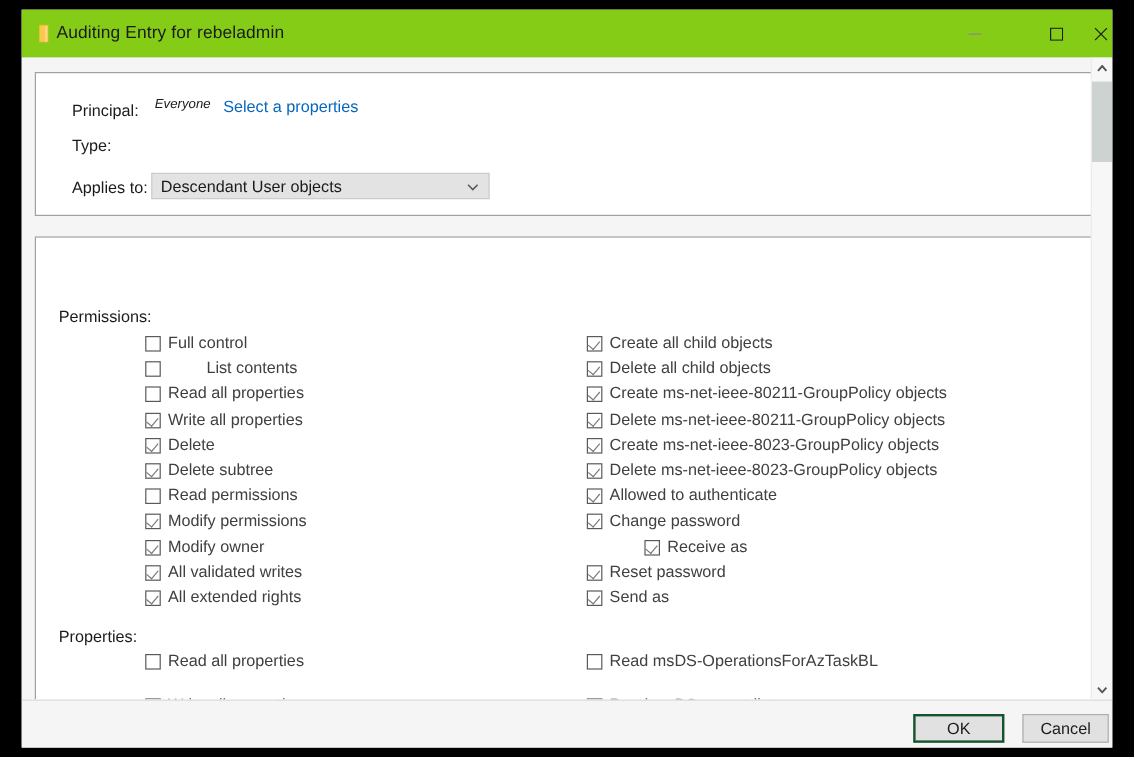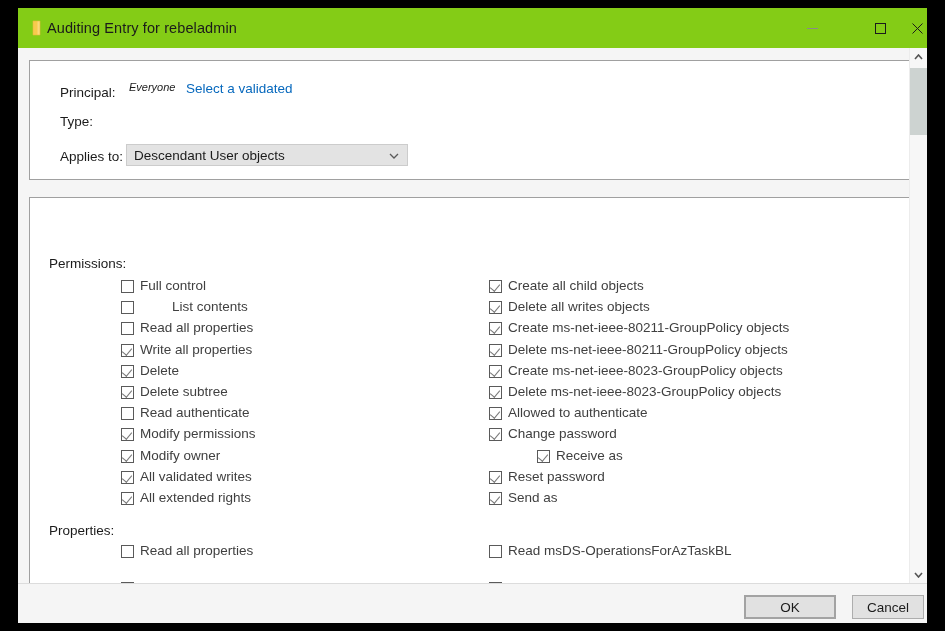--- a/index.html
+++ b/index.html
@@ -250,23 +250,23 @@
     font-size: 13.5px;
     color: #1b1b1b;
     font-family: "Liberation Sans", sans-serif;
     display: flex;
     align-items: center;
     justify-content: center;
     cursor: default;
     padding: 0;
   }
   #btn-ok {
-    left: 726px;
-    width: 92px;
-    border: 2px solid #a3a3a3;
+    left: 743px;
+    width: 76px;
+    border: 2px solid #14532d;
   }
   #btn-cancel {
     left: 834px;
     width: 72px;
   }
 </style>
 </head>
 <body>
 
 <div id="window">
@@ -295,21 +295,21 @@
         <line x1="10.5" y1="0.5" x2="0.5" y2="10.5" stroke="#1b1b1b" stroke-width="1"></line>
       </svg>
     </div>
   </div>
 
   <div id="scrollregion">
 
     <div class="panel" id="panel-principal">
       <div class="row-label" id="lbl-principal">Principal:</div>
       <div id="val-principal">Everyone</div>
-      <div id="link-principal">Select a validated</div>
+      <div id="link-principal">Select a properties</div>
 
       <div class="row-label" id="lbl-type">Type:</div>
 
       <div class="row-label" id="lbl-applies">Applies to:</div>
       <div class="combo" id="combo-applies">
         <span class="combo-text">Descendant User objects</span>
         <svg class="combo-arrow" viewBox="0 0 12 12">
           <polyline points="2,4 6,8 10,4" fill="none" stroke="#5a5a5a" stroke-width="1.3"></polyline>
         </svg>
       </div>
@@ -338,21 +338,21 @@
           <div class="cb-row" style="left: 91px; top: 164.8px;">
             <span class="cb-box checked"></span>
             <span class="cb-label">Delete</span>
           </div>
           <div class="cb-row" style="left: 91px; top: 186px;">
             <span class="cb-box checked"></span>
             <span class="cb-label">Delete subtree</span>
           </div>
           <div class="cb-row" style="left: 91px; top: 207.2px;">
             <span class="cb-box"></span>
-            <span class="cb-label">Read authenticate</span>
+            <span class="cb-label">Read permissions</span>
           </div>
           <div class="cb-row" style="left: 91px; top: 228.4px;">
             <span class="cb-box checked"></span>
             <span class="cb-label">Modify permissions</span>
           </div>
           <div class="cb-row" style="left: 91px; top: 249.6px;">
             <span class="cb-box checked"></span>
             <span class="cb-label">Modify owner</span>
           </div>
           <div class="cb-row" style="left: 91px; top: 270.8px;">
@@ -362,21 +362,21 @@
           <div class="cb-row" style="left: 91px; top: 292px;">
             <span class="cb-box checked"></span>
             <span class="cb-label">All extended rights</span>
           </div>
           <div class="cb-row" style="left: 459px; top: 80px;">
             <span class="cb-box checked"></span>
             <span class="cb-label">Create all child objects</span>
           </div>
           <div class="cb-row" style="left: 459px; top: 101.2px;">
             <span class="cb-box checked"></span>
-            <span class="cb-label">Delete all writes objects</span>
+            <span class="cb-label">Delete all child objects</span>
           </div>
           <div class="cb-row" style="left: 459px; top: 122.4px;">
             <span class="cb-box checked"></span>
             <span class="cb-label">Create ms-net-ieee-80211-GroupPolicy objects</span>
           </div>
           <div class="cb-row" style="left: 459px; top: 143.6px;">
             <span class="cb-box checked"></span>
             <span class="cb-label">Delete ms-net-ieee-80211-GroupPolicy objects</span>
           </div>
           <div class="cb-row" style="left: 459px; top: 164.8px;">

